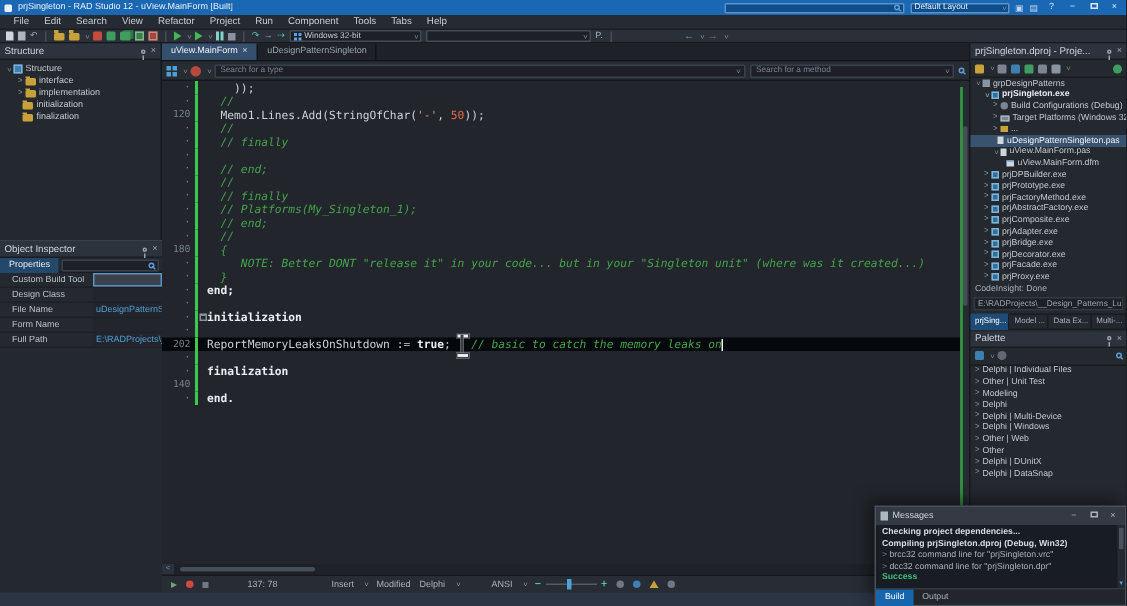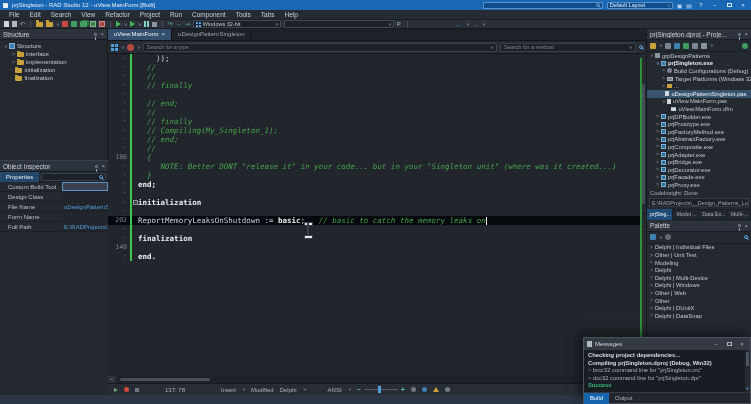--- a/index.html
+++ b/index.html
@@ -396,37 +396,38 @@
         </span>
         <span class="mag"></span>
       </div>
 
       <div class="codearea" id="codearea">
         <div class="ibeam">
             <i></i>
           </div>
       <div class="cl"><span class="gut">·</span><span class="bar"></span><span class="txt"><span class="seg p">    ));</span></span></div>
           <div class="cl"><span class="gut">·</span><span class="bar"></span><span class="txt"><span class="seg p">  </span><span class="seg c">//</span></span></div>
+          <div class="cl"><span class="gut">120</span><span class="bar"></span><span class="txt"><span class="seg p">  Memo1.Lines.Add(StringOfChar(</span><span class="seg s">'-'</span><span class="seg p">, </span><span class="seg n">50</span><span class="seg p">));</span></span></div>
           <div class="cl"><span class="gut">·</span><span class="bar"></span><span class="txt"><span class="seg p">  </span><span class="seg c">//</span></span></div>
           <div class="cl"><span class="gut">·</span><span class="bar"></span><span class="txt"><span class="seg p">  </span><span class="seg c">// finally</span></span></div>
           <div class="cl"><span class="gut">·</span><span class="bar"></span></div>
           <div class="cl"><span class="gut">·</span><span class="bar"></span><span class="txt"><span class="seg p">  </span><span class="seg c">// end;</span></span></div>
           <div class="cl"><span class="gut">·</span><span class="bar"></span><span class="txt"><span class="seg p">  </span><span class="seg c">//</span></span></div>
           <div class="cl"><span class="gut">·</span><span class="bar"></span><span class="txt"><span class="seg p">  </span><span class="seg c">// finally</span></span></div>
-          <div class="cl"><span class="gut">·</span><span class="bar"></span><span class="txt"><span class="seg p">  </span><span class="seg c">// Compiling(My_Singleton_1);</span></span></div>
+          <div class="cl"><span class="gut">·</span><span class="bar"></span><span class="txt"><span class="seg p">  </span><span class="seg c">// Platforms(My_Singleton_1);</span></span></div>
           <div class="cl"><span class="gut">·</span><span class="bar"></span><span class="txt"><span class="seg p">  </span><span class="seg c">// end;</span></span></div>
           <div class="cl"><span class="gut">·</span><span class="bar"></span><span class="txt"><span class="seg p">  </span><span class="seg c">//</span></span></div>
           <div class="cl"><span class="gut">180</span><span class="bar"></span><span class="txt"><span class="seg p">  </span><span class="seg c">{</span></span></div>
           <div class="cl"><span class="gut">·</span><span class="bar"></span><span class="txt"><span class="seg p">     </span><span class="seg c">NOTE: Better DONT "release it" in your code... but in your "Singleton unit" (where was it created...)</span></span></div>
           <div class="cl"><span class="gut">·</span><span class="bar"></span><span class="txt"><span class="seg p">  </span><span class="seg c">}</span></span></div>
           <div class="cl"><span class="gut">·</span><span class="bar"></span><span class="txt"><span class="seg k">end;</span></span></div>
           <div class="cl"><span class="gut">·</span><span class="bar"></span><span class="txt"></span></div>
           <div class="cl"><span class="gut">·</span><span class="bar"></span><span class="fold">−</span><span class="txt"><span class="seg k">initialization</span></span></div>
           <div class="cl"><span class="gut">·</span><span class="bar"></span><span class="txt"></span></div>
-          <div class="cl cur"><span class="gut">202</span><span class="bar"></span><span class="txt"><span class="seg p">ReportMemoryLeaksOnShutdown := </span><span class="seg k">basic</span><span class="seg p">;   </span><span class="seg c">// basic to catch the memory leaks on</span><span class="caret"></span></span></div>
+          <div class="cl cur"><span class="gut">202</span><span class="bar"></span><span class="txt"><span class="seg p">ReportMemoryLeaksOnShutdown := </span><span class="seg k">true</span><span class="seg p">;   </span><span class="seg c">// basic to catch the memory leaks on</span><span class="caret"></span></span></div>
           <div class="cl"><span class="gut">·</span><span class="bar"></span><span class="txt"></span></div>
           <div class="cl"><span class="gut">·</span><span class="bar"></span><span class="txt"><span class="seg k">finalization</span></span></div>
           <div class="cl"><span class="gut">140</span><span class="bar"></span><span class="txt"></span></div>
           <div class="cl"><span class="gut">·</span><span class="bar"></span><span class="txt"><span class="seg k">end.</span></span></div>
         </div>
 
       <div class="vscroll">
         <span class="gmark"></span>
           <span class="thumb"></span>
       </div>

